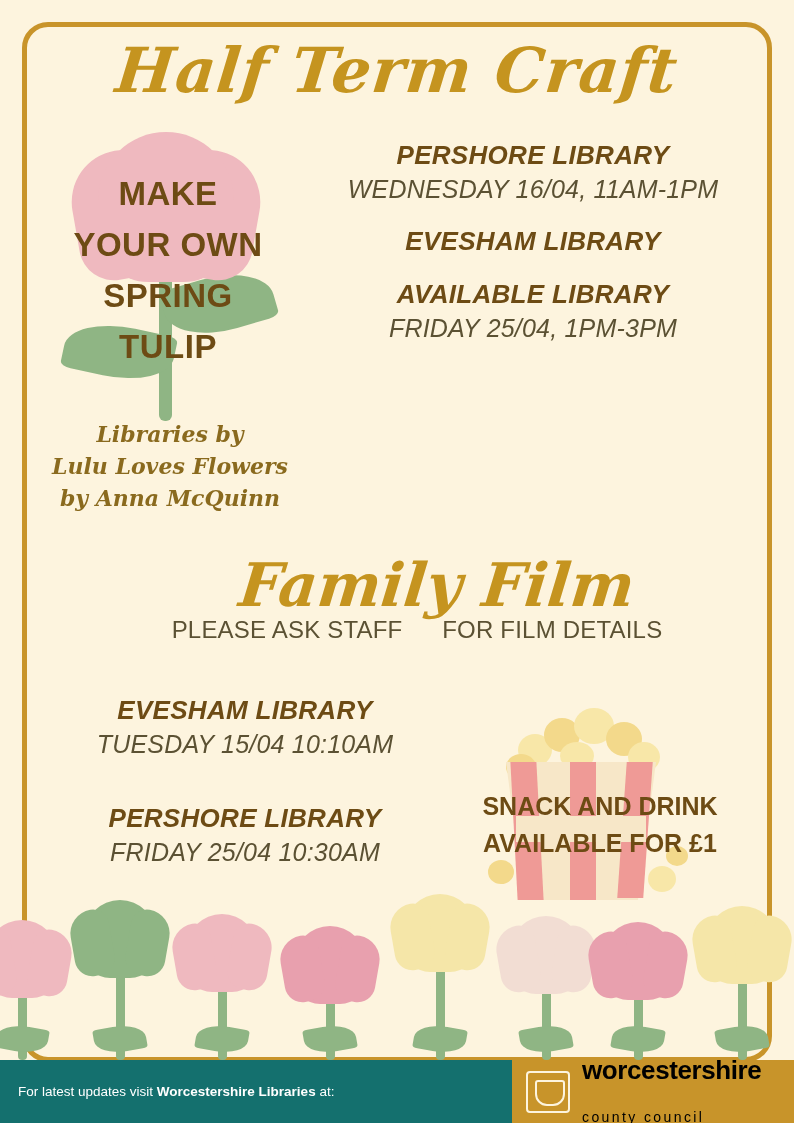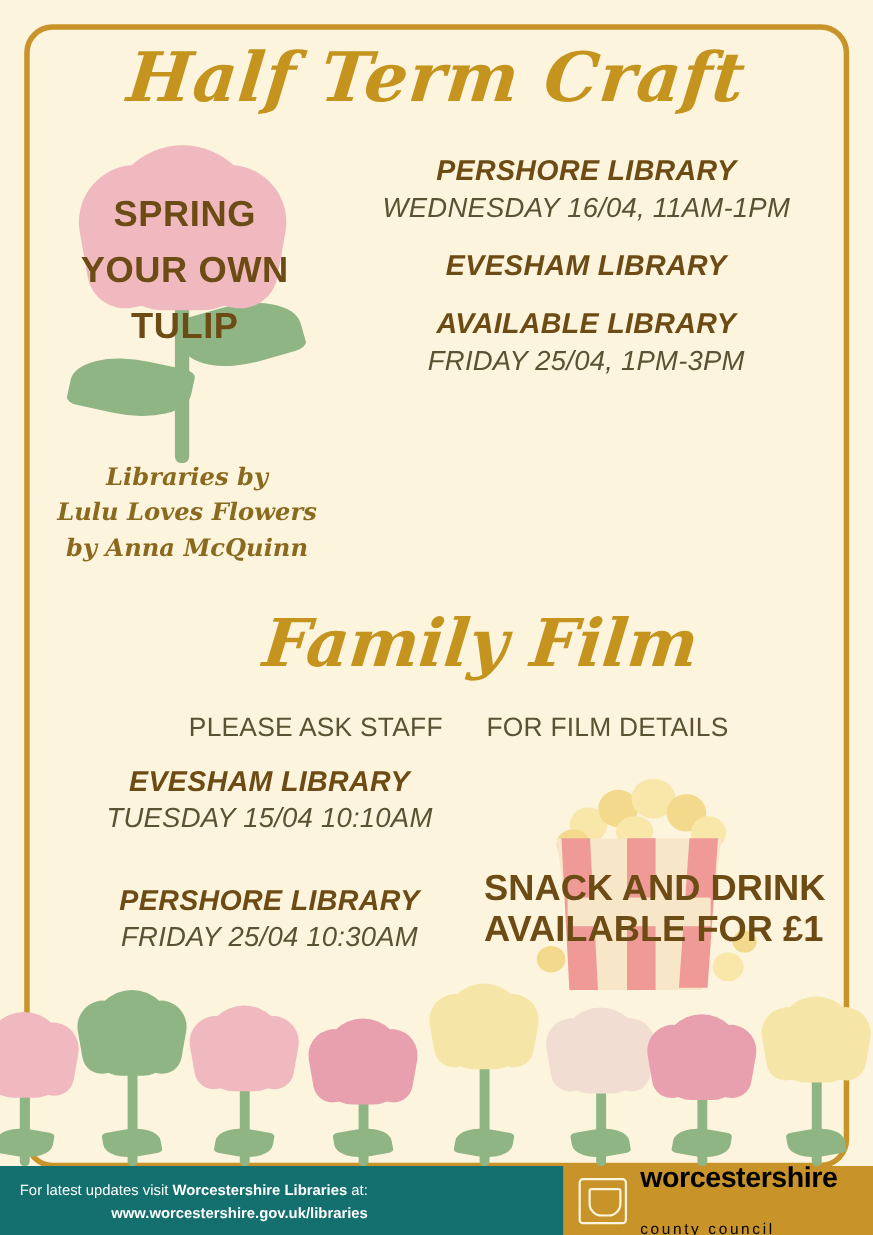--- a/index.html
+++ b/index.html
@@ -145,21 +145,21 @@
     font-family: "DejaVu Serif", serif;
     font-style: italic;
     font-weight: bold;
     font-size: 60px;
     color: #c5941f;
     transform: skewX(-6deg);
     padding-left: 80px;
   }
   .film-note {
     position: absolute;
-    top: 648px; left: 0; width: 794px;
+    top: 616px; left: 0; width: 794px;
     text-align: center;
     font-size: 24px;
     color: #5b5133;
     padding-left: 40px;
     letter-spacing: .2px;
   }
   .film-note .gap { display: inline-block; width: 26px; }
 
   .film-sessions {
     position: absolute;
@@ -202,23 +202,23 @@
     background: #f8e7a8;
     border-radius: 50%;
   }
   .popcorn .kd { background:#f3d98b; }
 
   
   .snack {
     position: absolute;
     left: 440px; top: 788px;
     width: 320px;
-    text-align: left;
-    font-weight: bold;
-    font-size: 33px;
+    text-align: center;
+    font-weight: bold;
+    font-size: 25px;
     line-height: 37px;
     color: #6d4b14;
   }
 
   
   .flower-row {
     position: absolute;
     left: 0; bottom: 63px;
     width: 794px; height: 145px;
   }
@@ -308,22 +308,23 @@
   <div class="tulip-art">
     <div class="stem"></div>
     <div class="leaf-l"></div>
     <div class="leaf-r"></div>
     <div class="petal p-left"></div>
     <div class="petal p-right"></div>
     <div class="petal p-mid"></div>
   </div>
 
   <div class="make-own">
+    <div>MAKE</div>
+    <div>YOUR OWN</div>
     <div>SPRING</div>
-    <div>YOUR OWN</div>
     <div>TULIP</div>
   </div>
 
   <div class="inspired">
     <div>Libraries by</div>
     <div>Lulu Loves Flowers</div>
     <div>by Anna McQuinn</div>
   </div>
 
   <div class="craft-sessions">
@@ -423,21 +424,20 @@
         <div class="lf right"></div>
         <div class="bl" style="background:#f5e6a8; bottom:76px;"></div>
       </div>
   </div>
 
   <div class="footer">
     <div class="footer-text">
       <div>
         <span>For latest updates visit </span><b>Worcestershire Libraries</b><span> at:</span>
       </div>
-      <div style="font-weight:bold;">www.worcestershire.gov.uk/libraries</div>
     </div>
     <div class="footer-logo">
       <div class="crest"></div>
       <div class="wcc">
         <div class="l1">worcestershire</div>
         <div class="l2">county council</div>
       </div>
     </div>
   </div>
 

